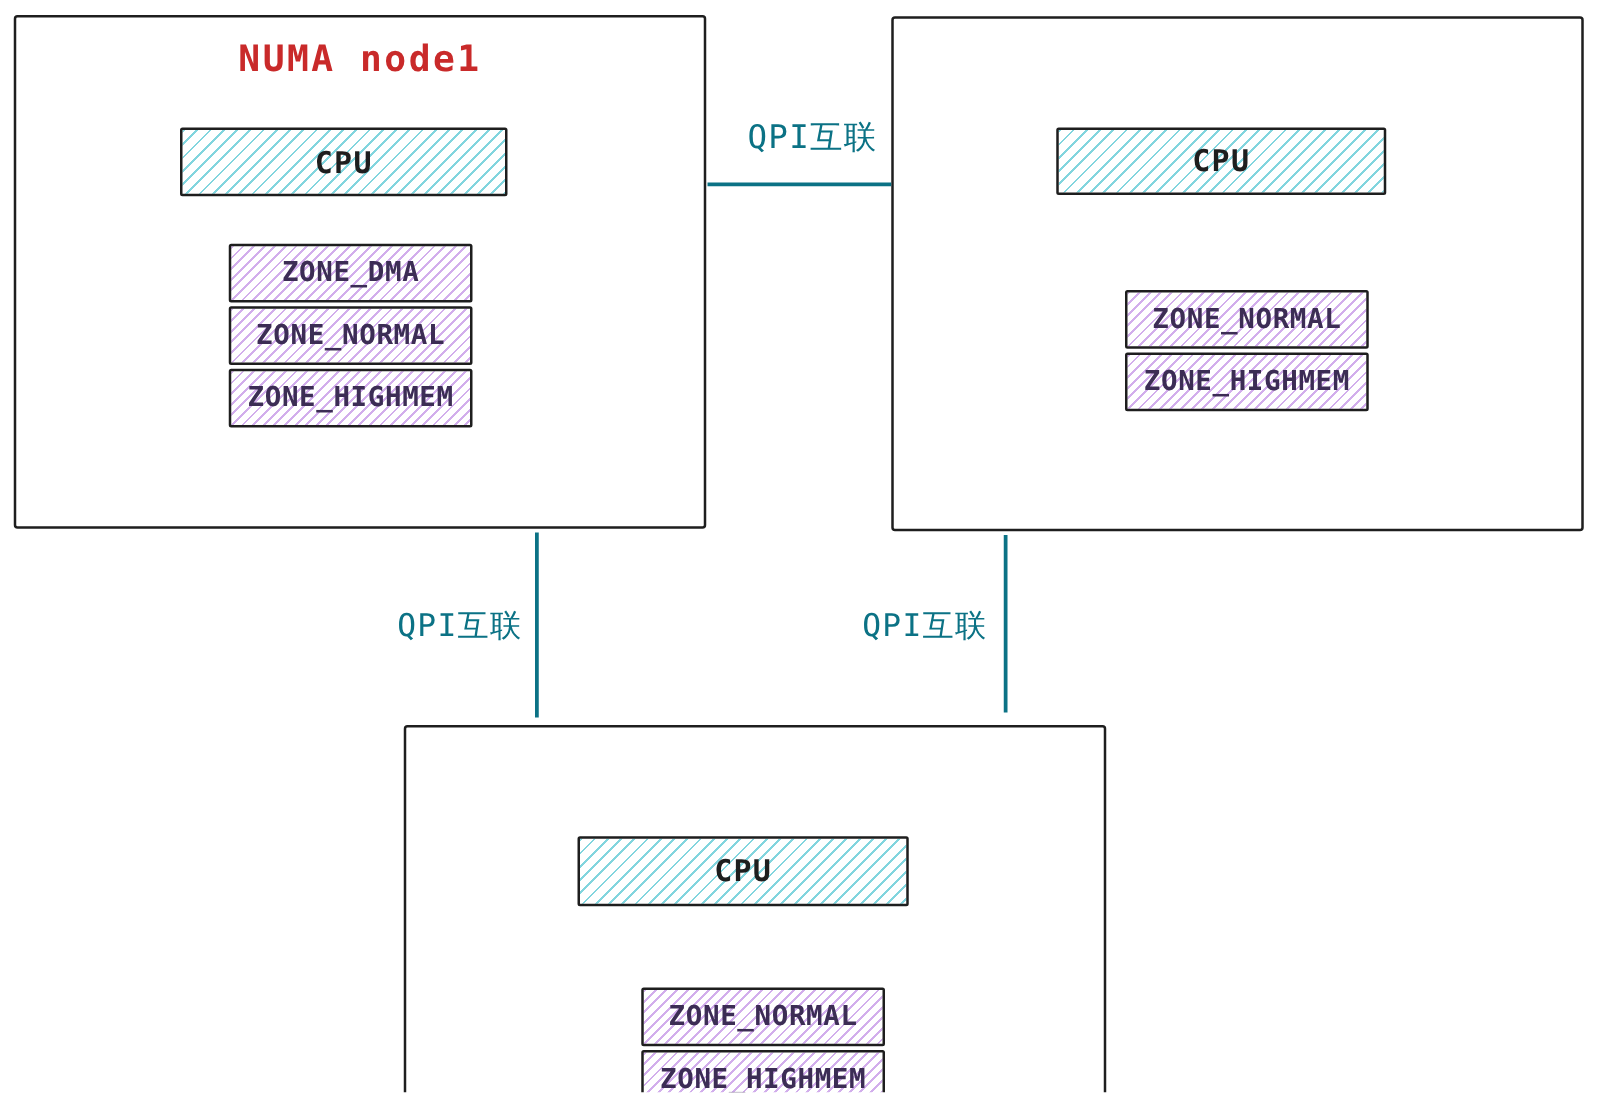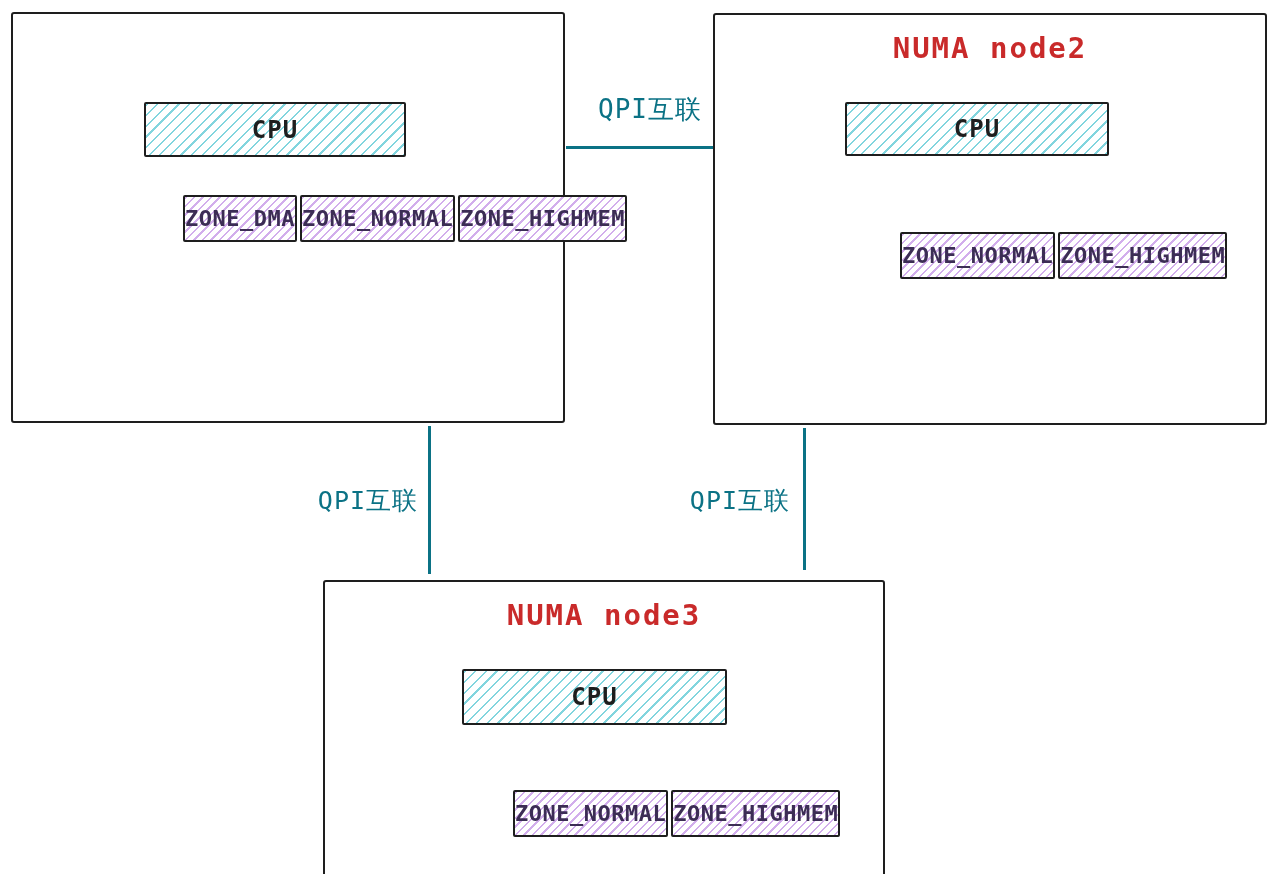--- a/index.html
+++ b/index.html
@@ -26,21 +26,21 @@
     background:repeating-linear-gradient(135deg,
       var(--cpu-hatch,#82d5de) 0px, var(--cpu-hatch,#82d5de) 1.6px,
       #ffffff 1.6px, #ffffff 7.5px);
     display:flex; align-items:center; justify-content:center;
     color:var(--cpu-text,#1e1e1e); font-size:24px; font-weight:bold;
     letter-spacing:1px;
   }
   #node1 .cpu-box { left:131px; top:88px; width:262px; height:55px; }
   #node2 .cpu-box { left:130px; top:87px; width:264px; height:54px; }
   #node3 .cpu-box { left:137px; top:87px; width:265px; height:56px; }
-  .zone-stack { position:absolute; display:flex; flex-direction:row; gap:3px;padding-left:16px; }
+  .zone-stack { position:absolute; display:flex; flex-direction:column; gap:3px;padding-left:16px; }
   #node1 .zone-stack { left:154px; top:181px; width:195px; }
   #node2 .zone-stack { left:169px; top:217px; width:195px; }
   #node3 .zone-stack { left:172px; top:208px; width:195px; }
   .zone-box {
     box-sizing:border-box; height:47px;
     border:2.3px solid var(--node-border,#1e1e1e); border-radius:2px;
     background:repeating-linear-gradient(135deg,
       var(--zone-hatch,#d2aeec) 0px, var(--zone-hatch,#d2aeec) 1.6px,
       #ffffff 1.6px, #ffffff 6px);
     display:flex; align-items:center; justify-content:center;
@@ -58,43 +58,42 @@
   #link-label-h  { left:575px; top:92px;  width:150px; text-align:center; font-size:26px; }
   #link-label-v1 { left:300px; top:484px; width:118px; text-align:right; }
   #link-label-v2 { left:672px; top:484px; width:118px; text-align:right; }
 </style>
 </head>
 <body>
 
 <div class="canvas">
 
   <div class="numa-box" id="node1">
+    <div class="node-title">NUMA node1</div>
     <div class="cpu-box">
       <span>CPU</span>
     </div>
     <div class="zone-stack">
       <div class="zone-box">ZONE_DMA</div>
       <div class="zone-box">ZONE_NORMAL</div>
       <div class="zone-box">ZONE_HIGHMEM</div>
     </div>
   </div>
 
   <div class="numa-box" id="node2">
-    <div class="node-title">NUMA node2</div>
     <div class="cpu-box">
       <span>CPU</span>
     </div>
     <div class="zone-stack">
       <div class="zone-box">ZONE_NORMAL</div>
       <div class="zone-box">ZONE_HIGHMEM</div>
     </div>
   </div>
 
   <div class="numa-box" id="node3">
-    <div class="node-title">NUMA node3</div>
     <div class="cpu-box">
       <span>CPU</span>
     </div>
     <div class="zone-stack">
       <div class="zone-box">ZONE_NORMAL</div>
       <div class="zone-box">ZONE_HIGHMEM</div>
     </div>
   </div>
 
   <div class="link-line" id="link-h"></div>

